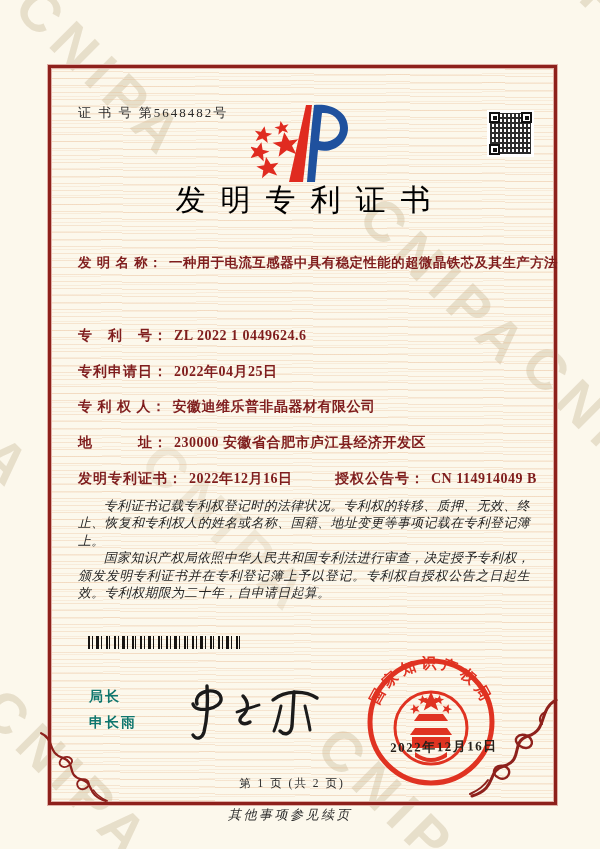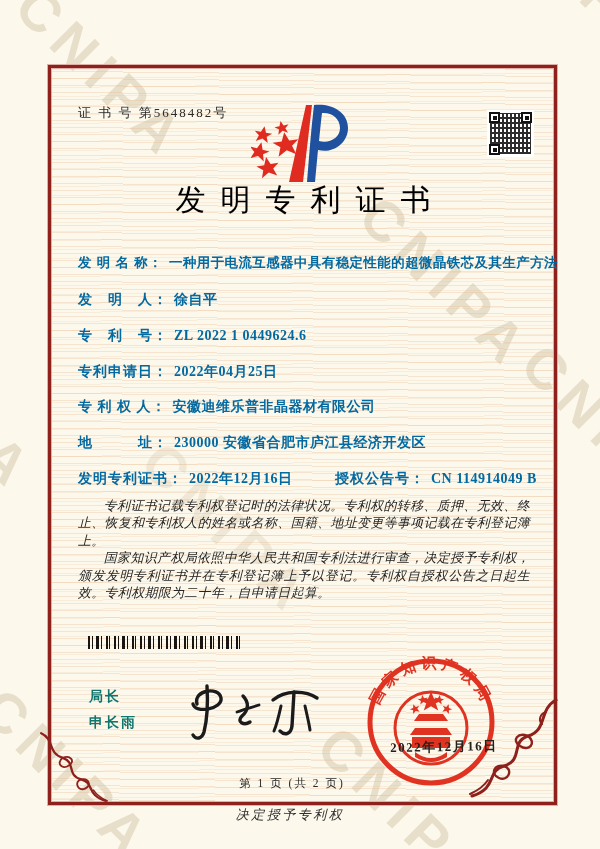--- a/index.html
+++ b/index.html
@@ -48,21 +48,21 @@
       repeating-linear-gradient(90deg,#161616 0 2px, rgba(0,0,0,0) 2px 4px);
     opacity:.9;}
   .qr-eye{position:absolute;width:11px;height:11px;border:2px solid #111;background:#fff;box-sizing:border-box;}
   .qr-eye::after{content:"";position:absolute;inset:1.5px;background:#111;}
   .qr-eye.tl{left:2px;top:2px;} .qr-eye.tr{right:2px;top:2px;} .qr-eye.bl{left:2px;bottom:2px;}
   .title{
     position:absolute;left:0;top:112px;width:100%;text-align:center;
     font-size:30px;font-weight:normal;color:#000000;letter-spacing:15px;padding-left:16px;box-sizing:border-box;
   }
   
-  .frow{position:absolute;left:27px;white-space:nowrap;font-size:14px;color:#0369a1;}
+  .frow{position:absolute;left:27px;white-space:nowrap;font-size:14px;color:#7f1d1d;}
   .frow .lbl{font-weight:600;letter-spacing:1px;}
   .frow .val{font-weight:bold;margin-left:6px;letter-spacing:0.5px;}
   .r1{top:186px;font-size:13.4px;} .r2{top:223px;} .r3{top:259px;} .r4{top:295px;}
   .r5{top:330px;} .r6{top:366px;} .r7{top:402px;}
   .grant-no{position:absolute;left:257px;top:0;}
   
   .legal{
     position:absolute;left:27px;top:430px;width:452px;
     font-style:italic;font-size:12.9px;line-height:17.4px;color:#242424;
     text-align:justify;letter-spacing:0.4px;
@@ -134,23 +134,20 @@
       <div class="qr-pattern"></div>
       <div class="qr-eye tl"></div>
       <div class="qr-eye tr"></div>
       <div class="qr-eye bl"></div>
     </div>
 
     <div class="title">发明专利证书</div>
 
     <div class="frow r1">
       <span class="lbl">发 明 名 称：</span><span class="val">一种用于电流互感器中具有稳定性能的超微晶铁芯及其生产方法</span>
-    </div>
-    <div class="frow r2">
-      <span class="lbl">发　明　人：</span><span class="val">徐自平</span>
     </div>
     <div class="frow r3">
       <span class="lbl">专　利　号：</span><span class="val">ZL 2022 1 0449624.6</span>
     </div>
     <div class="frow r4">
       <span class="lbl">专利申请日：</span><span class="val">2022年04月25日</span>
     </div>
     <div class="frow r5">
       <span class="lbl">专 利 权 人：</span><span class="val">安徽迪维乐普非晶器材有限公司</span>
     </div>
@@ -223,13 +220,13 @@
 </svg>
 <svg class="flourish bl" viewBox="0 0 92 104" aria-hidden="true">
   <g fill="none" stroke="#8e211c" stroke-linecap="round">
     <path d="M90,12 C72,20 82,38 62,44 C44,50 58,66 38,72 C20,77 32,92 6,100" stroke-width="3"></path>
     <path d="M62,44 c-10,-4 -17,4 -8,10 c9,6 17,-3 8,-10" stroke-width="2.4"></path>
     <path d="M38,72 c-10,-2 -14,8 -5,12 c9,4 15,-9 5,-12" stroke-width="2.4"></path>
     <path d="M22,86 c-6,9 -14,12 -18,14" stroke-width="2"></path>
   </g>
 </svg>
 
-<div class="note">决定授予专利权</div>
+<div class="note">其他事项参见续页</div>
 
 </body></html>

